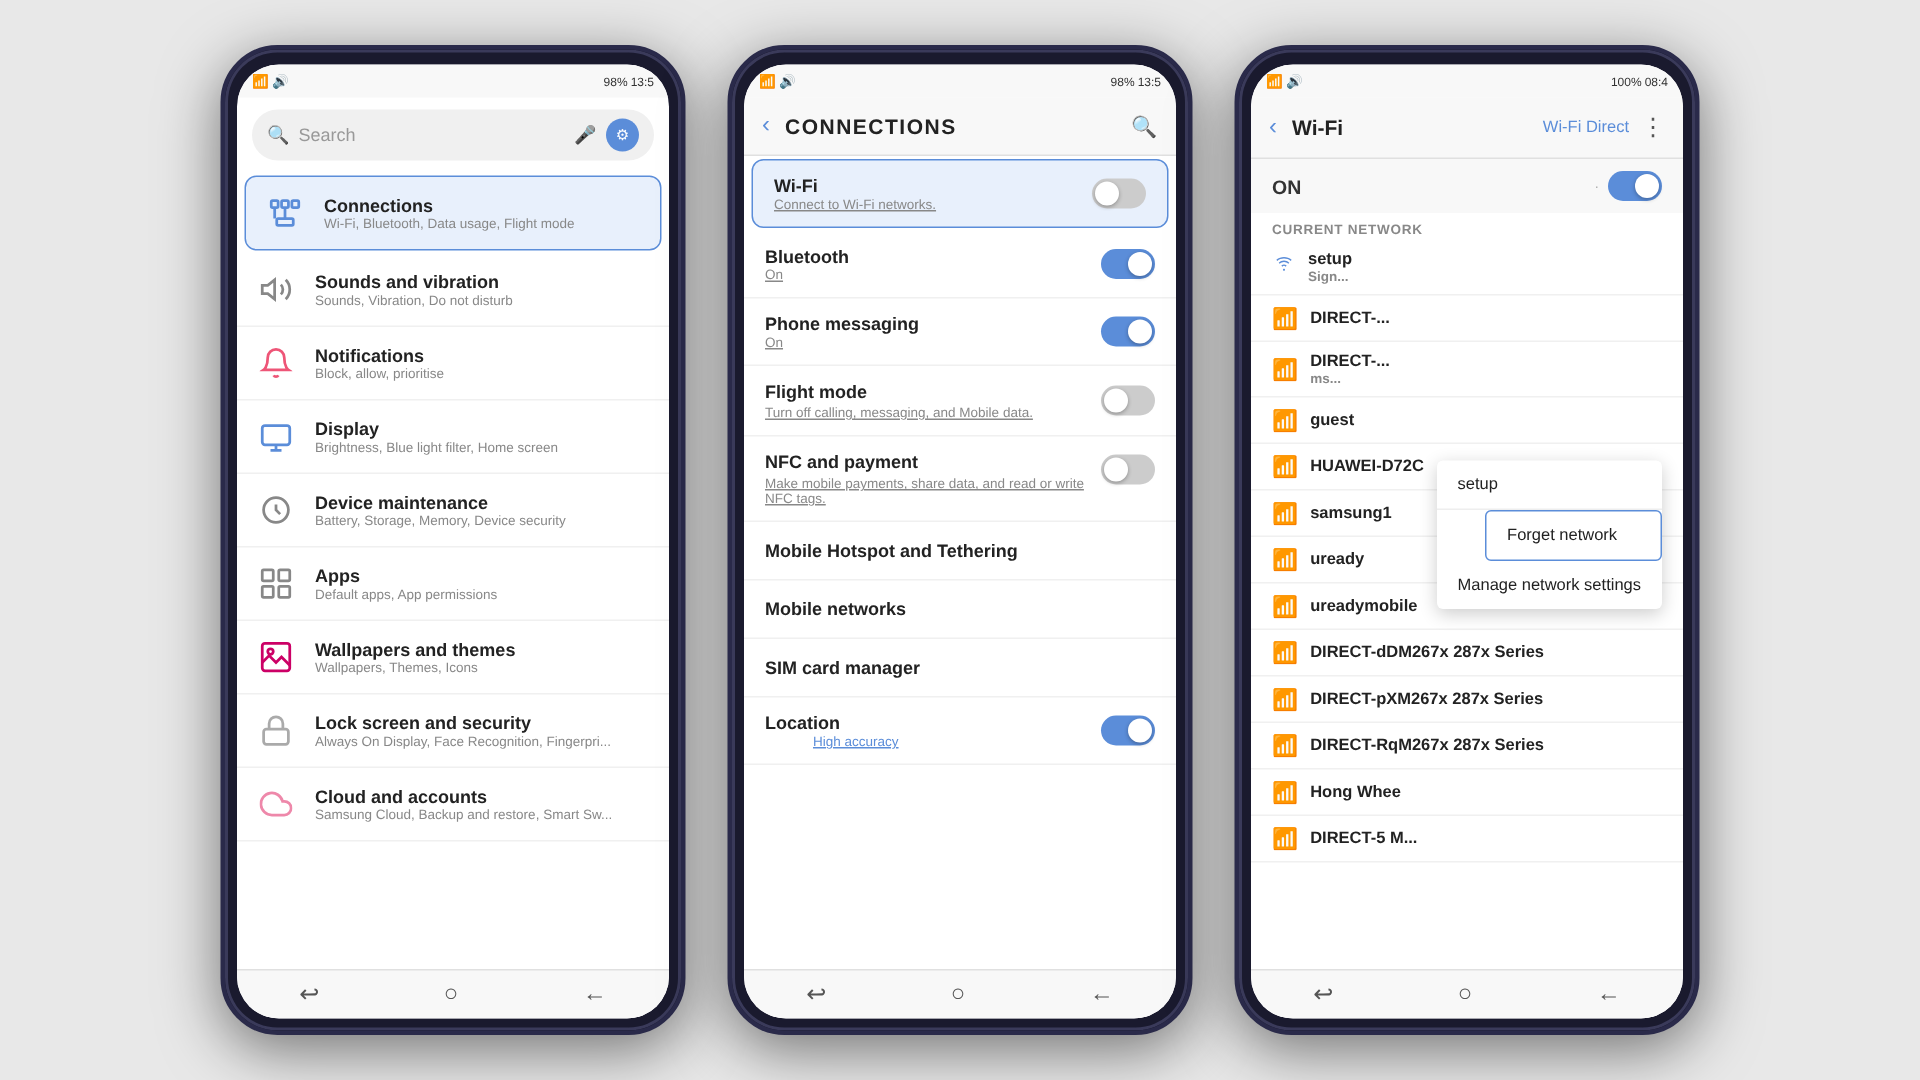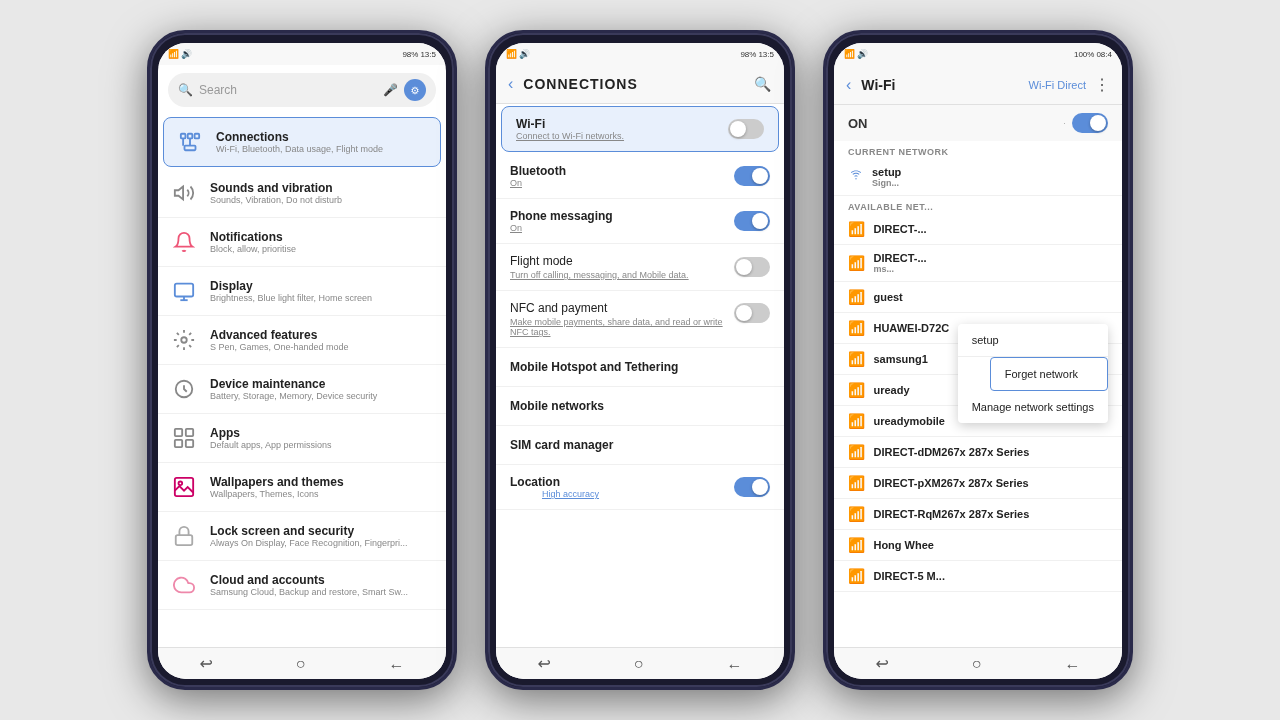--- a/index.html
+++ b/index.html
@@ -141,21 +141,21 @@
       background: #fff;
       border-radius: 50%;
       box-shadow: 0 1px 3px rgba(0,0,0,0.3);
     }
     .conn-item-no-toggle { padding: 12px 14px; border-bottom: 1px solid #f0f0f0; }
     .conn-item-no-toggle .conn-item-title { font-size: 12px; font-weight: 600; color: #222; }
     .conn-item-desc {
       padding: 10px 14px;
       border-bottom: 1px solid #f0f0f0;
     }
-    .conn-item-desc .conn-item-title { font-size: 12px; font-weight: 400; color: #222; margin-bottom: 2px; }
+    .conn-item-desc .conn-item-title { font-size: 12px; font-weight: 700; color: #222; margin-bottom: 2px; }
     .conn-item-desc .conn-item-sub { font-size: 9px; color: #888; }
 
     
     .wifi-header {
       display: flex;
       align-items: center;
       padding: 10px 12px;
       background: #f8f8f8;
       border-bottom: 1px solid #e0e0e0;
     }
@@ -299,32 +299,20 @@
               <line x1="8" y1="22" x2="16" y2="22"></line>
               <line x1="12" y1="18" x2="12" y2="22"></line>
             </svg>
           </div>
           <div class="settings-text-group">
             <span class="settings-title">Display</span>
             <span class="settings-sub">Brightness, Blue light filter, Home screen</span>
           </div>
         </div>
 
-        <div class="settings-item">
-          <div class="settings-icon">
-            <svg width="22" height="22" viewBox="0 0 24 24" fill="none" stroke="#888" stroke-width="2">
-              <circle cx="12" cy="12" r="3"></circle>
-              <path d="M12 1v3M12 20v3M4.22 4.22l2.12 2.12M17.66 17.66l2.12 2.12M1 12h3M20 12h3M4.22 19.78l2.12-2.12M17.66 6.34l2.12-2.12"></path>
-            </svg>
-          </div>
-          <div class="settings-text-group">
-            <span class="settings-title">Advanced features</span>
-            <span class="settings-sub">S Pen, Games, One-handed mode</span>
-          </div>
-        </div>
 
         <div class="settings-item">
           <div class="settings-icon">
             <svg width="22" height="22" viewBox="0 0 24 24" fill="none" stroke="#888" stroke-width="2">
               <circle cx="12" cy="12" r="9"></circle>
               <path d="M12 8v4l3 3"></path>
             </svg>
           </div>
           <div class="settings-text-group">
             <span class="settings-title">Device maintenance</span>
@@ -534,21 +522,20 @@
           <svg width="16" height="14" viewBox="0 0 24 24" fill="#5b8dd9">
             <path d="M1.41,5 C5.56,1.75 10.7,0 16,0 C21.3,0 26.44,1.75 30.59,5 L28.78,7.2 C25.12,4.3 20.64,2.67 16,2.67 C11.36,2.67 6.88,4.3 3.22,7.2 L1.41,5 Z M5.94,10.55 C8.81,8.05 12.35,6.67 16,6.67 C19.65,6.67 23.19,8.05 26.06,10.55 L24.25,12.75 C21.87,10.72 18.98,9.33 16,9.33 C13.02,9.33 10.13,10.72 7.75,12.75 L5.94,10.55 Z M10.95,16 C12.56,14.65 14.25,14 16,14 C17.75,14 19.44,14.65 21.05,16 L19.24,18.2 C18.12,17.15 17.09,16.67 16,16.67 C14.91,16.67 13.88,17.15 12.76,18.2 L10.95,16 Z M16,22 C17.1,22 18,22.9 18,24 C18,25.1 17.1,26 16,26 C14.9,26 14,25.1 14,24 C14,22.9 14.9,22 16,22 Z" transform="scale(0.6) translate(4,4)"></path>
           </svg>
         </span>
         <div class="wifi-item-text">
           <span class="wifi-item-name">setup</span>
           <span class="wifi-item-sub">Sign...</span>
         </div>
       </div>
 
-      <div class="section-label">AVAILABLE NET...</div>
 
       <div class="wifi-list">
 
         <div class="wifi-item">
           <span class="wifi-signal">📶</span>
           <div class="wifi-item-text">
             <span class="wifi-item-name">DIRECT-...</span>
           </div>
         </div>
         <div class="wifi-item">

